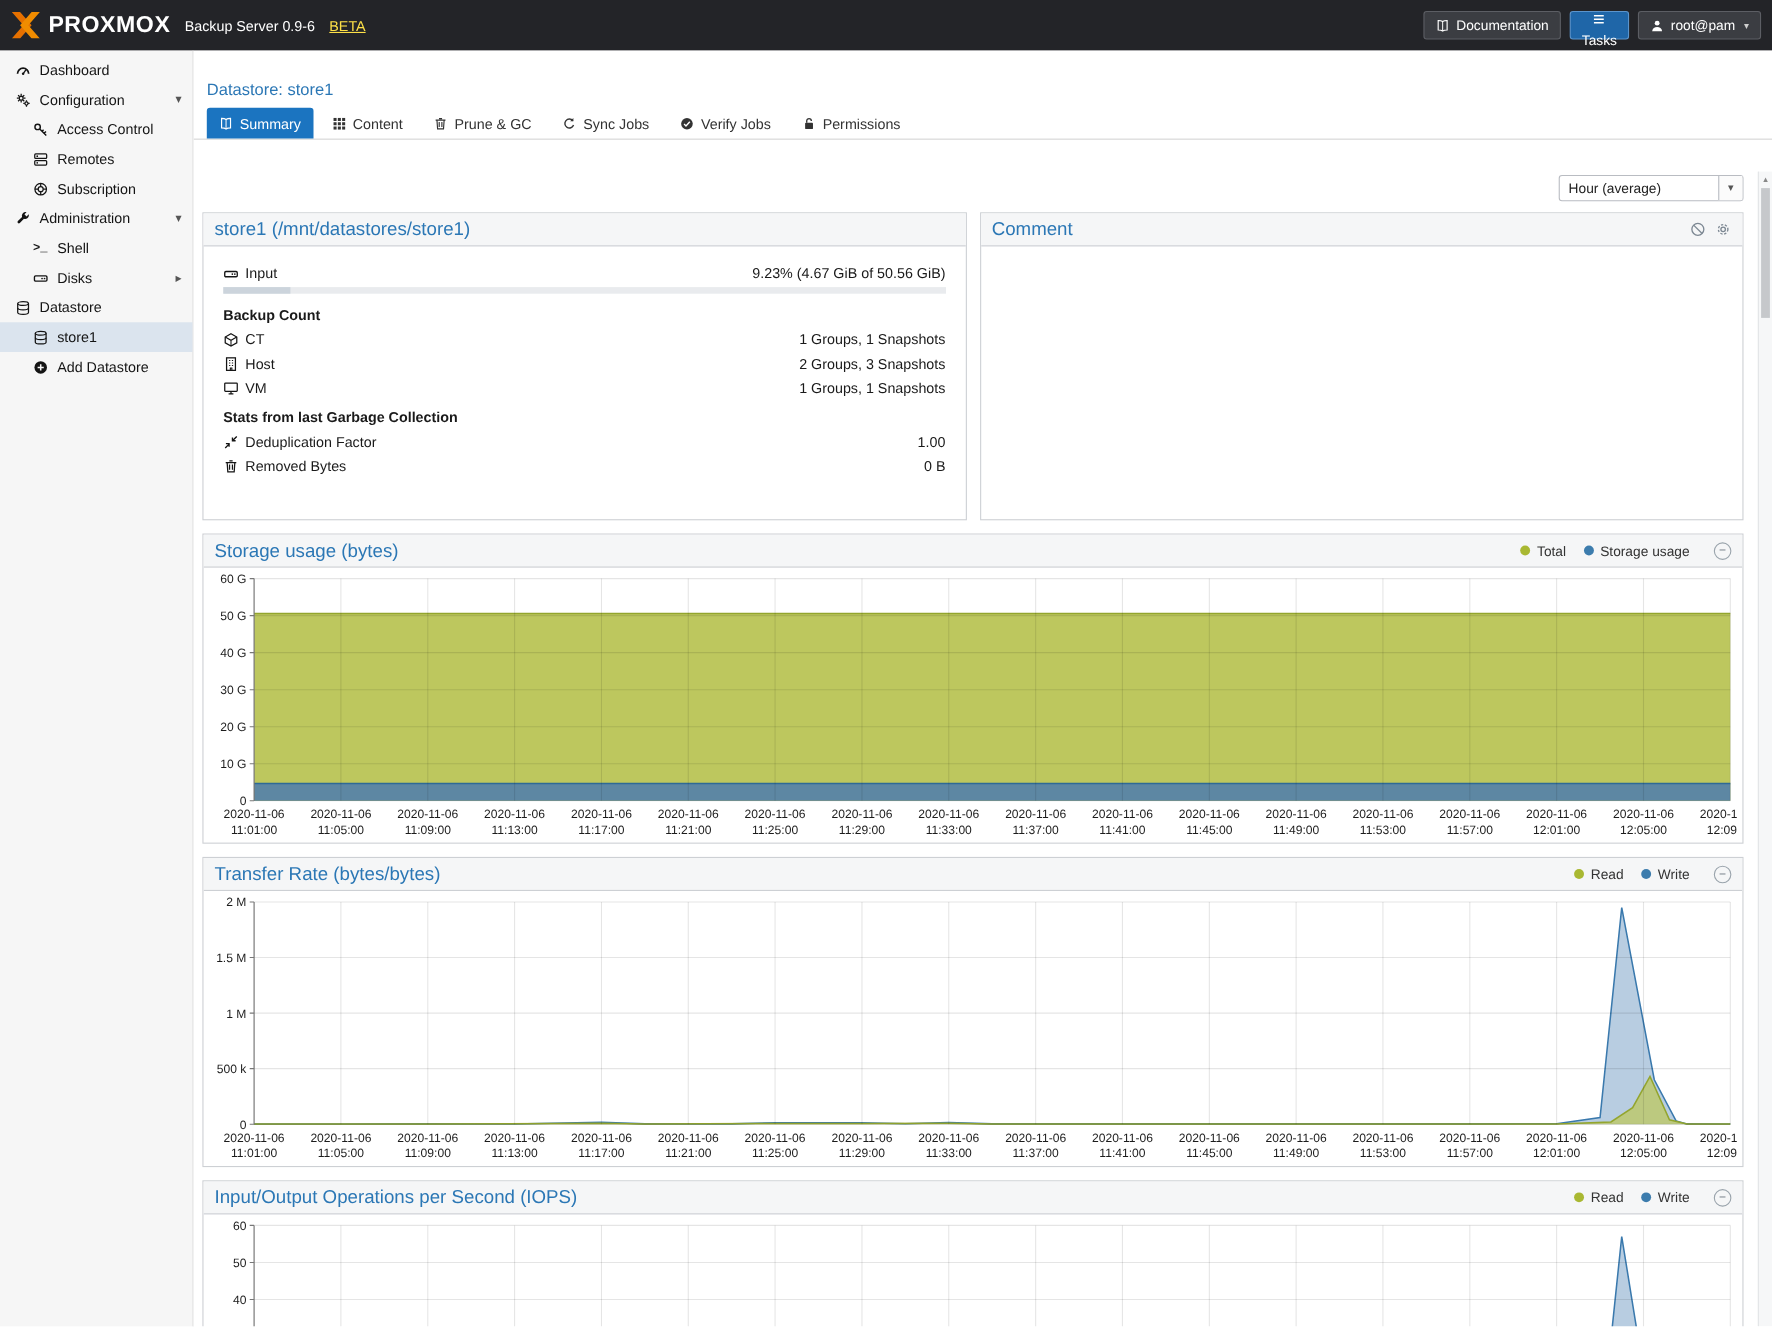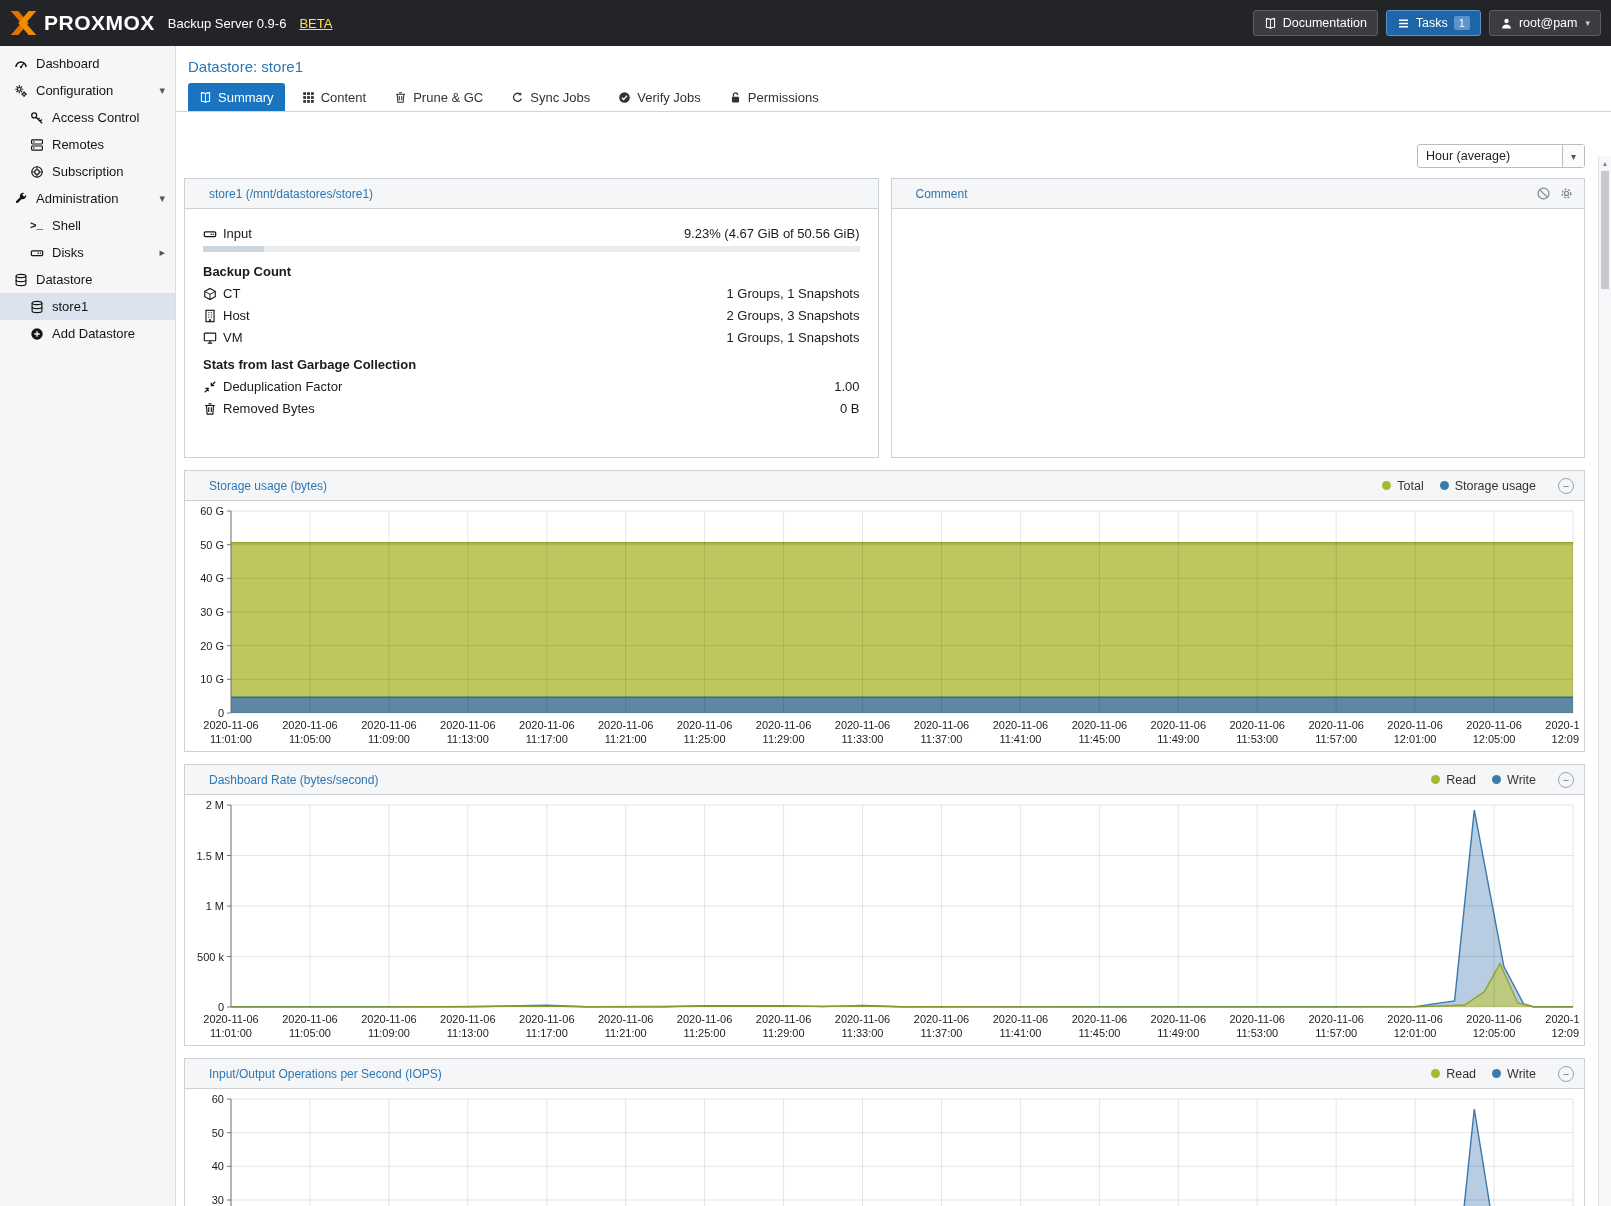--- a/index.html
+++ b/index.html
@@ -8,56 +8,56 @@
 
   
   .topbar { height:46px; background:#232428; display:flex; padding:0 10px; }
   .brand { display:flex; align-items:center; gap:7px; }
   .brand-name { color:#fff; font-weight:bold; font-size:21px; letter-spacing:.5px; }
   .product { color:#fff; font-size:13px; margin-left:6px; }
   .beta { color:#fde047; font-size:13px; margin-left:6px; text-decoration:underline; cursor:pointer; }
   .top-actions { margin-left:auto; display:flex; gap:8px; align-items:center; }
   .tbtn { display:flex; align-items:center; gap:6px; height:26px; padding:0 10px; background:#3b3d42; border:1px solid #5c5e64; border-radius:3px; color:#fff; font-size:12.5px; cursor:pointer; }
   .tbtn svg { width:13px; height:13px; }
-  .tbtn.tasks { background:#1f66a8; border-color:#5b94cc; }
+  .tbtn.tasks { background:#1f66a8; border-color:#5b94cc;flex-direction:column; }
   .badge { background:#5b94cc; color:#fff; border-radius:2px; font-size:11px; padding:1px 5px; }
   .tcaret { font-size:9px; color:#cfcfcf; margin-left:2px; }
 
   
   .app { display:flex; height:1160px; }
   .sidebar { width:176px; background:#f6f6f6; border-right:1px solid #dcdcdc; padding-top:4px; flex:none; }
   .main { flex:1; position:relative; background:#fff; overflow:hidden; }
 
   
   .side-item { display:flex; align-items:center; height:27px; padding-left:12px; cursor:pointer; color:#141414; }
   .side-item.lvl1 { padding-left:28px; }
   .side-item.sel { background:#dbe4ee; }
   .sicon { width:17px; margin-right:7px; display:flex; justify-content:center; color:#141414; }
   .sicon svg { width:14px; height:14px; display:block; }
   .shell-glyph { font-family:"Liberation Mono","DejaVu Sans Mono",monospace; font-size:11px; font-weight:bold; }
   .caret { margin-left:auto; padding-right:10px; color:#555; font-size:11px; }
 
   
-  .page-title { padding:12px 12px 6px; color:#2b77b5; font-size:15px; }
+  .page-title { padding:27px 12px 6px; color:#2b77b5; font-size:15px; }
   .tabbar { display:flex; gap:6px; padding:2px 12px 0; border-bottom:1px solid #d4d4d4; align-items:flex-end; }
   .tab { display:flex; align-items:center; gap:6px; height:28px; padding:0 11px; border:none; background:transparent; font-size:13px; color:#333; cursor:pointer; border-radius:3px 3px 0 0; font-family:Liberation Sans, sans-serif; }
   .tab svg { width:13px; height:13px; }
   .tab.active { background:#1b74c0; color:#fff; }
   .toolbar { display:flex; justify-content:flex-end; padding:8px 26px 8px 12px; }
   .combo { width:168px; height:24px; border:1px solid #b9bcc2; border-radius:3px; display:flex; align-items:center; background:#fff; font-size:12.5px; cursor:pointer;margin-top:24px; }
   .combo-text { padding-left:8px; color:#222; }
   .combo-caret { margin-left:auto; width:22px; height:100%; border-left:1px solid #b9bcc2; background:#fbfbfb; display:flex; align-items:center; justify-content:center; color:#555; font-size:10px; }
 
   
   .content { padding:2px 26px 0 8px; }
   .row1 { display:flex; gap:12px; }
   .panel { border:1px solid #cdd0d4; background:#fff; }
   .row1 .panel { flex:1; height:280px; }
   .panel-hd { height:30px; display:flex; align-items:center; padding:0 10px; background:#f5f6f7; border-bottom:1px solid #cdd0d4; }
-  .panel-title { color:#2b77b5; font-size:12px;margin-left:14px; }
+  .panel-title { color:#2b77b5; font-size:17px; }
   .hd-icons { margin-left:auto; display:flex; gap:8px; color:#7d8893; }
   .hd-icons svg { width:15px; height:15px; cursor:pointer; }
 
   .panel-body { padding:12px 18px; }
   .prow { display:flex; align-items:center; margin:3px 0; height:19px; }
   .picon { width:20px; color:#141414; }
   .picon svg { width:14px; height:14px; display:block; }
   .pvalue { margin-left:auto; }
   .pbar { height:6px; background:#e9ebee; margin:3px 0 12px; }
   .pbar-fill { height:100%; background:#ccd4dc; }
@@ -515,21 +515,21 @@
             <text x="39" y="81.3" text-anchor="end" font-size="11" fill="#1c1c1c">40 G</text>
             <line x1="42" y1="43.7" x2="46" y2="43.7" stroke="#777"></line>
             <text x="39" y="47.7" text-anchor="end" font-size="11" fill="#1c1c1c">50 G</text>
             <line x1="42" y1="10.0" x2="46" y2="10.0" stroke="#777"></line>
             <text x="39" y="14.0" text-anchor="end" font-size="11" fill="#1c1c1c">60 G</text>
           </svg>
       </section>
 
       <section class="panel chart-panel">
         <div class="panel-hd">
-          <span class="panel-title">Dashboard Rate (bytes/second)</span>
+          <span class="panel-title">Transfer Rate (bytes/bytes)</span>
           <span class="legend">
             <span class="leg">
                 <i class="dot" style="background: rgb(169, 184, 50);"></i>
                 <span>Read</span>
               </span>
             <span class="leg">
                 <i class="dot" style="background: rgb(60, 124, 173);"></i>
                 <span>Write</span>
               </span>
             <span class="collapse">−</span>

